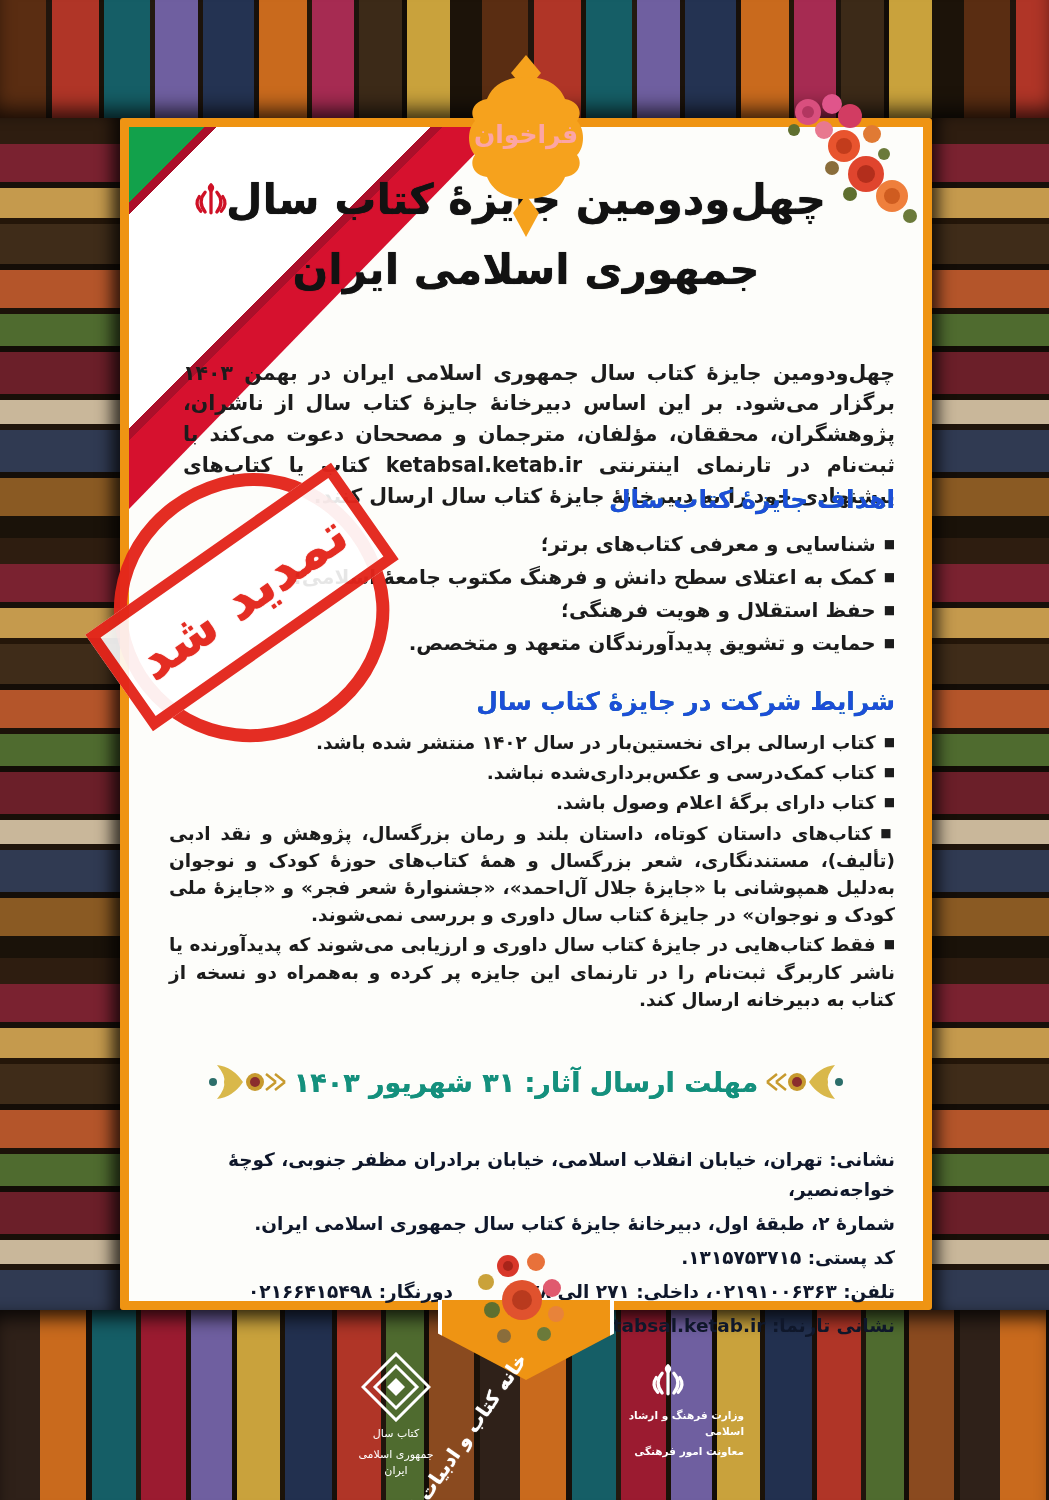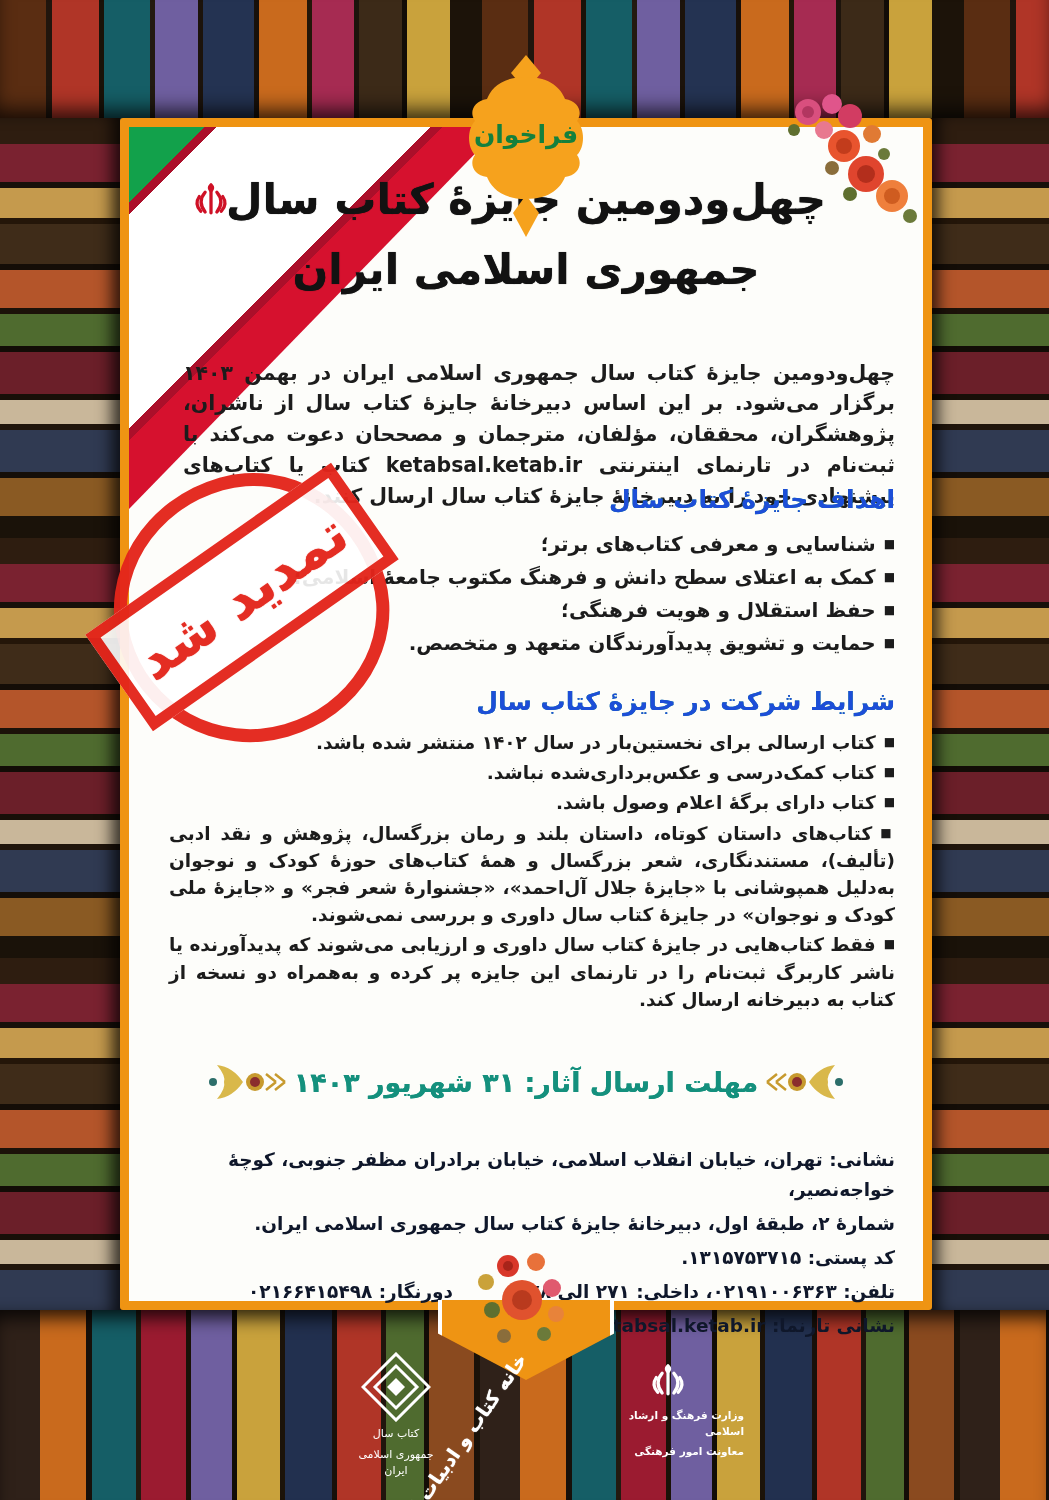--- a/index.html
+++ b/index.html
@@ -44,21 +44,21 @@
         clip-path:polygon(0 0,100% 0,0 100%);
         background:linear-gradient(135deg,
           #12a14b 0%,#12a14b 10%,#ab0f2a 10%,#ab0f2a 11.6%,
           #ffffff 11.6%,#ffffff 40%,#ab0f2a 40%,#ab0f2a 41.6%,
           #d6112e 41.6%,#d6112e 68%,rgba(255,255,255,0) 68%);}
   .flag-emblem{position:absolute;left:60px;top:52px;width:44px;height:44px;}
 
   
   .badge{position:absolute;left:461px;top:55px;width:130px;height:185px;z-index:4;}
   .badge-label{position:absolute;left:461px;top:120px;width:130px;text-align:center;
-        font-size:25px;font-weight:bold;color:#15803d;z-index:5;}
+        font-size:25px;font-weight:bold;color:#fca5a5;z-index:5;}
 
   
   .title{position:absolute;left:0;right:0;top:38px;text-align:center;color:#121212;
         font-size:42px;font-weight:bold;line-height:1.67;
         text-shadow:0 0 .7px #121212;}
 
   .intro{position:absolute;top:210px;right:28px;left:54px;font-size:20.5px;
         line-height:1.5;font-weight:600;color:#1c1c1c;text-align:justify;}
 
   .sec-h{position:absolute;right:28px;font-size:25px;font-weight:bold;color:#1d4ed8;

